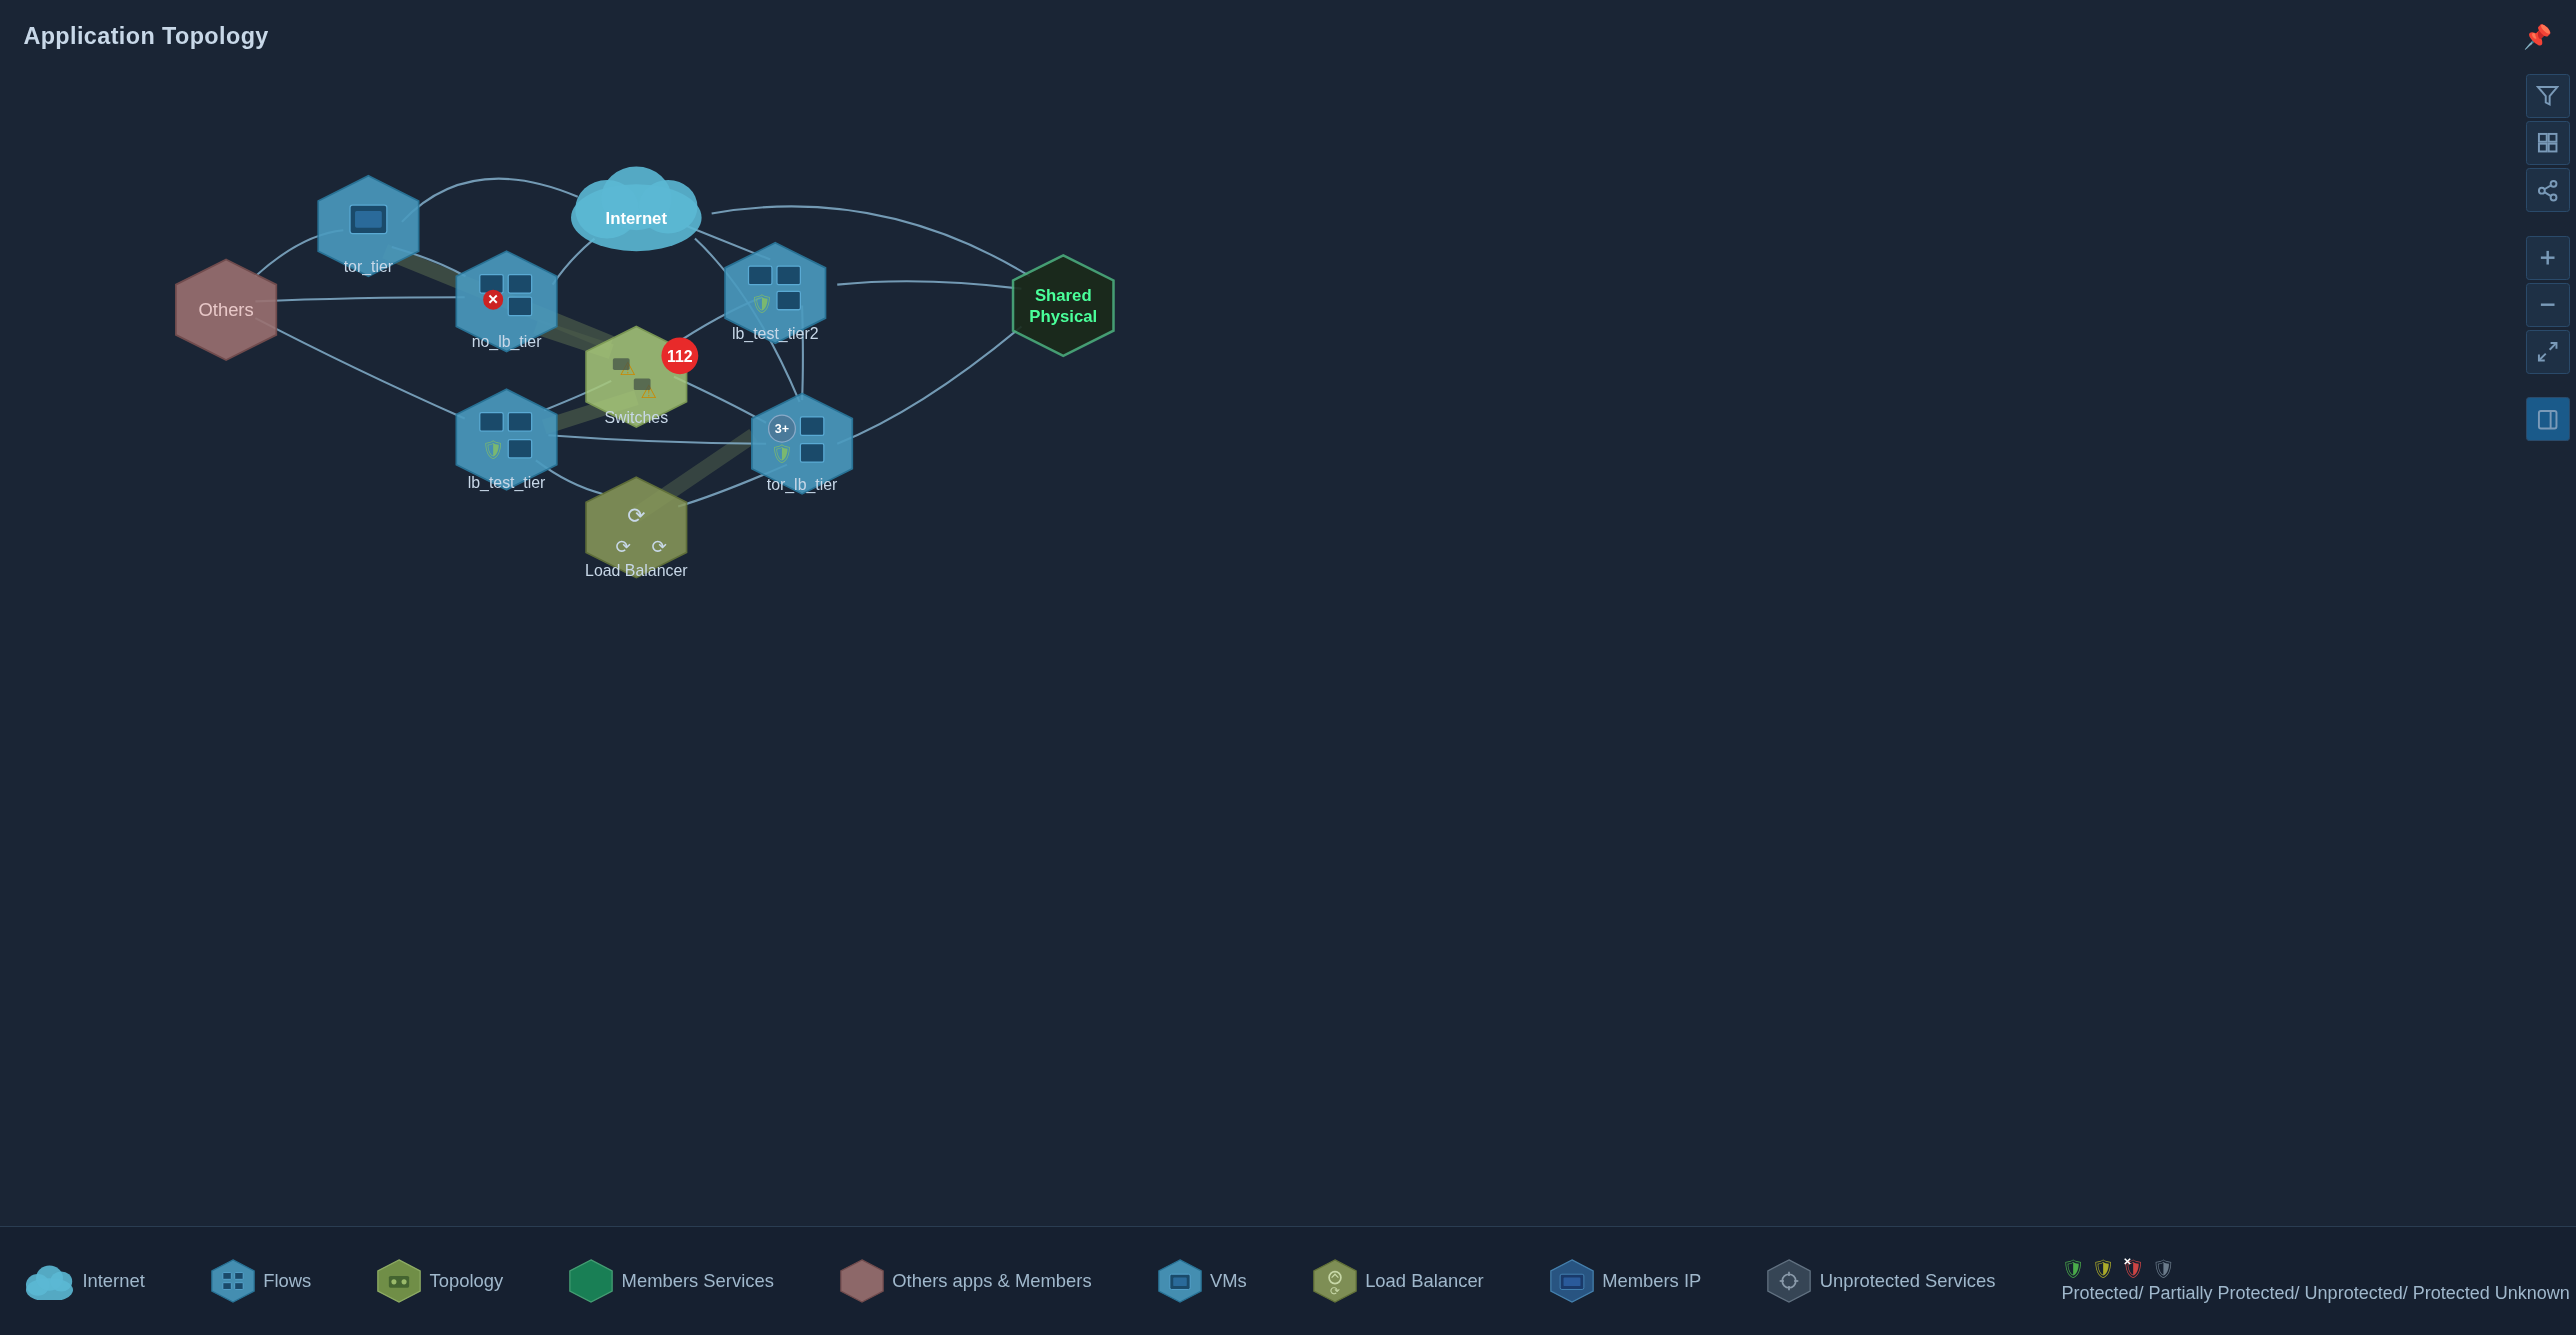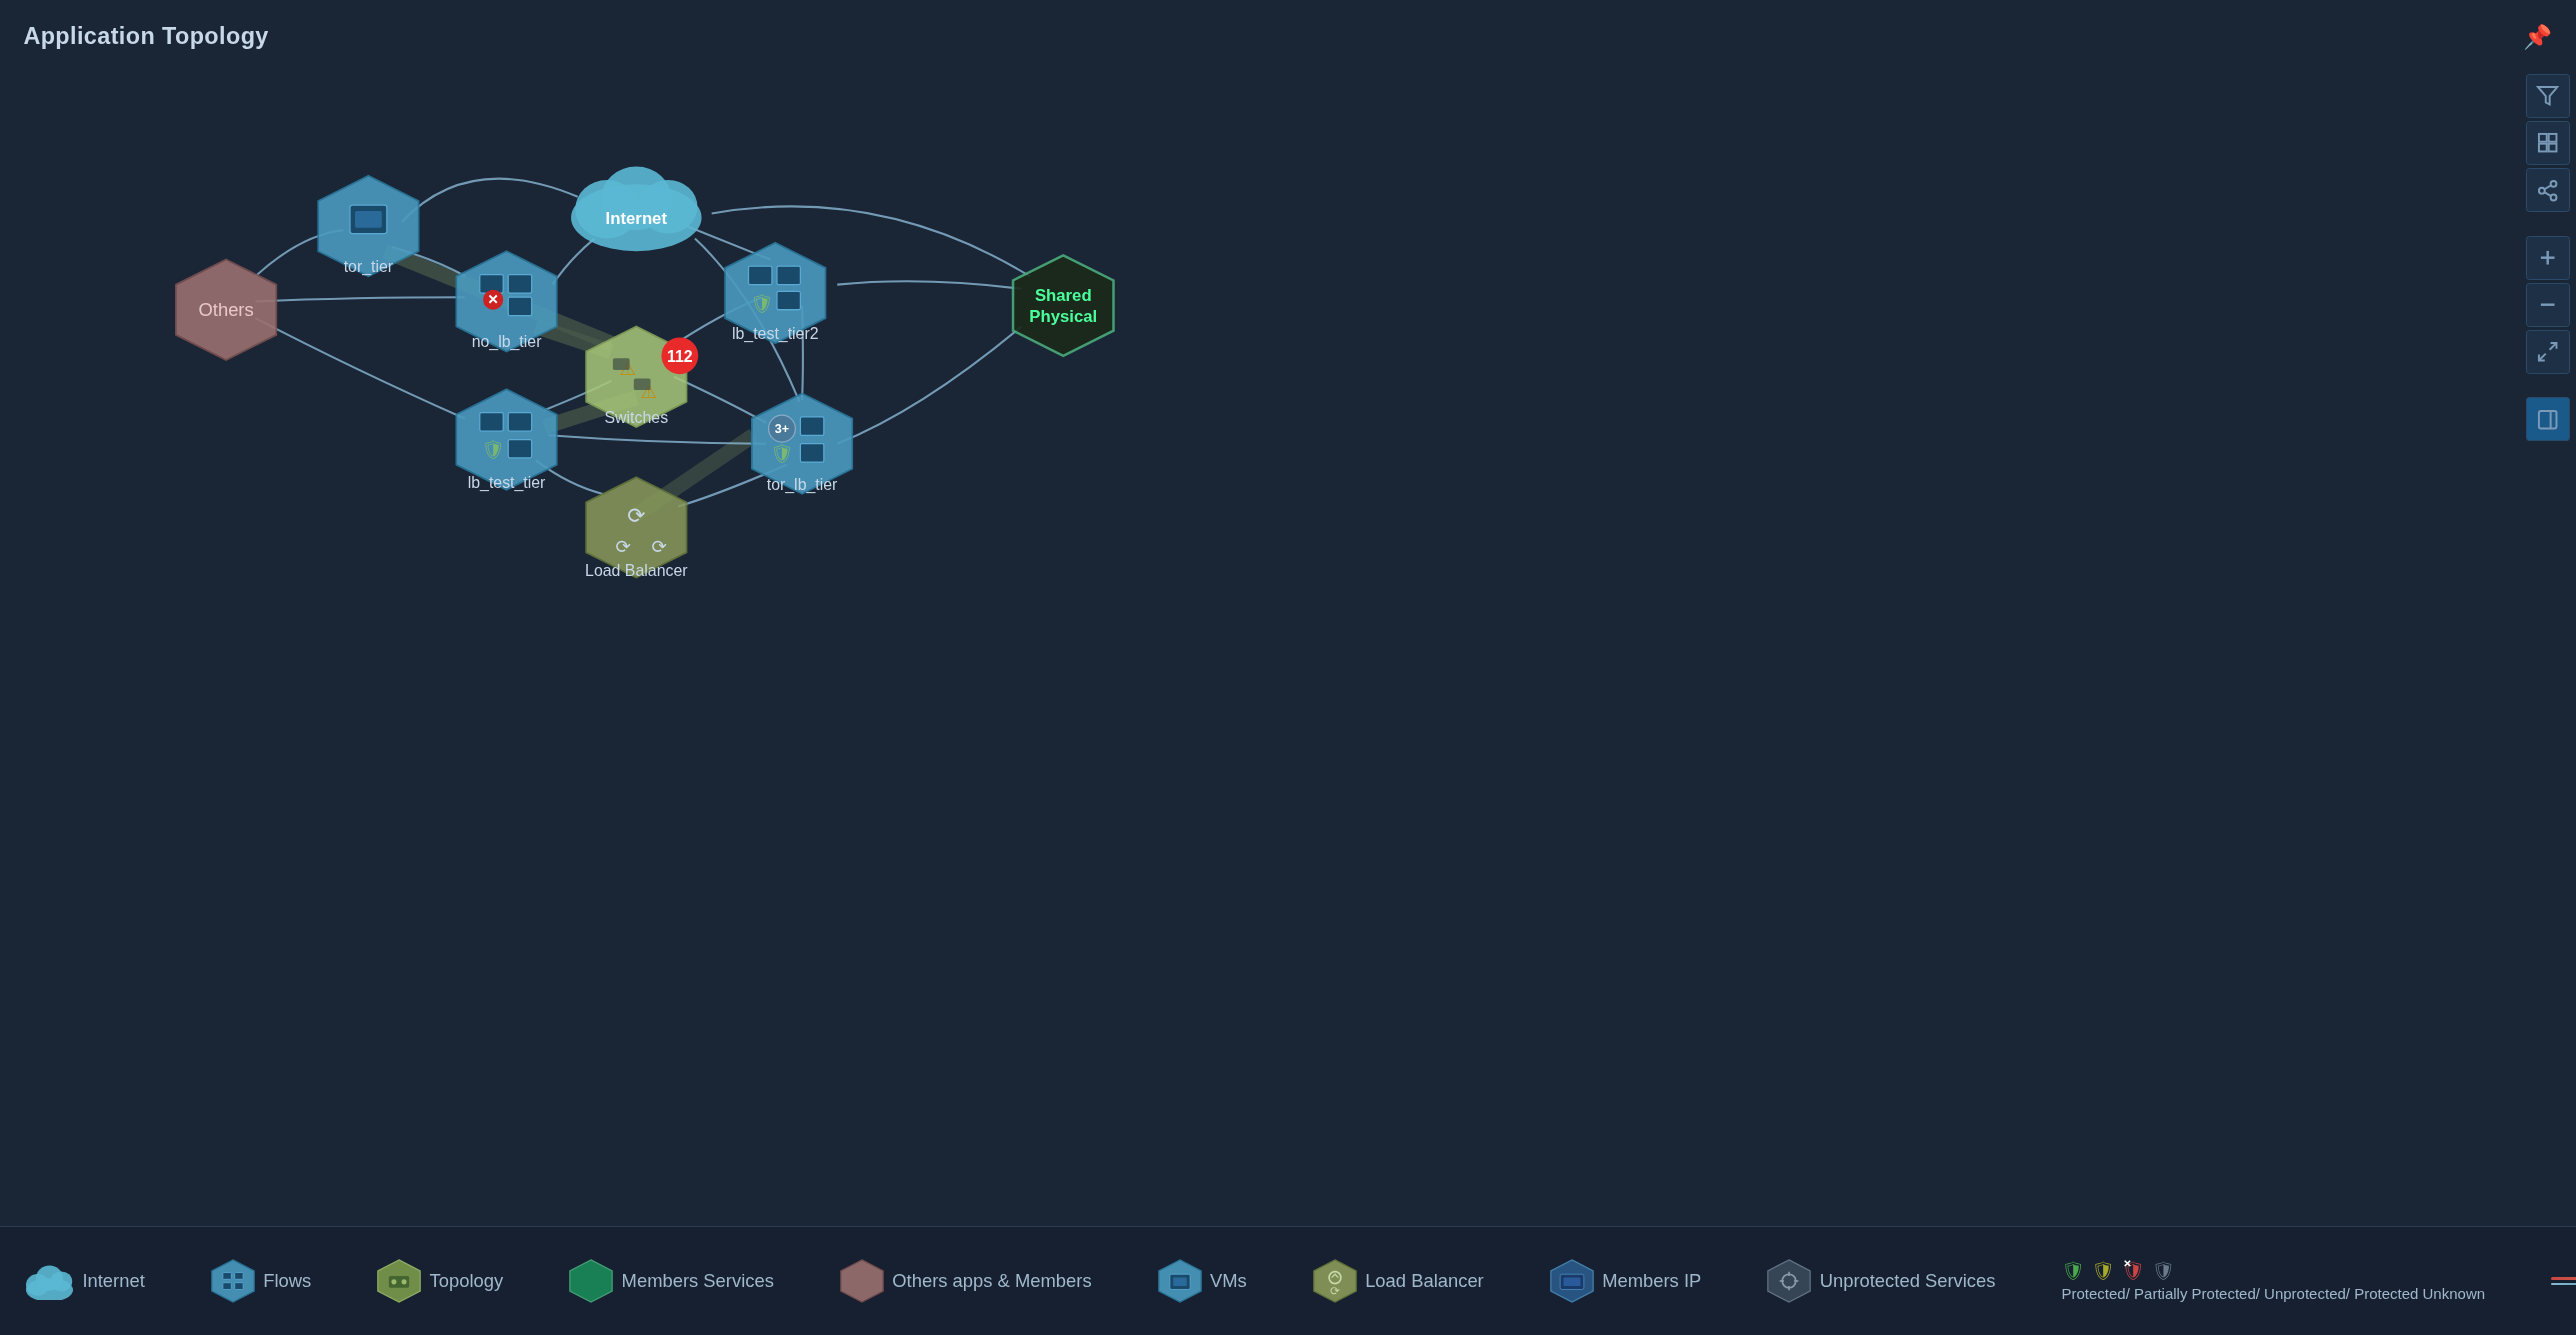--- a/index.html
+++ b/index.html
@@ -443,21 +443,21 @@
   <div class="legend-item" style="flex-direction: column; align-items: flex-start; gap: 3.3px;">
     <div class="protection-row">
       <span style="color: #4aaa4a; font-size: 18.4px;">🛡</span>
       <span style="color: #aaaa2a; font-size: 18.4px;">🛡</span>
       <span style="color: #cc4444; font-size: 18.4px; position: relative;">
         🛡
         <span style="position: absolute; top: -1.7px; left: 1.7px; color: white; font-size: 10px; font-weight: bold;">✕</span>
       </span>
       <span style="color: #6a7a8a; font-size: 18.4px;">🛡</span>
     </div>
-    <span style="font-size: 15px; color: #a0b8cc;">Protected/ Partially Protected/ Unprotected/ Protected Unknown</span>
+    <span style="font-size: 18px; color: #a0b8cc;">Protected/ Partially Protected/ Unprotected/ Protected Unknown</span>
   </div>
 
   <div class="divider"></div>
 
   <div class="legend-item">
     <div style="display: flex; flex-direction: column; align-items: center; gap: 3.3px;">
       <div style="width: 50px; height: 2.5px; background: linear-gradient(to right, #cc4444, #cc6644); border-radius: 1.7px; position: relative;">
         <div style="position: absolute; right: -5px; top: -3.3px; width: 0; height: 0; border-left: 8.4px solid #cc6644; border-top: 4.2px solid transparent; border-bottom: 4.2px solid transparent;"></div>
       </div>
       <div style="width: 50px; height: 1.7px; background: linear-gradient(to right, #8ab8d4, #5a9ab8); border-radius: 1.7px; position: relative;">

